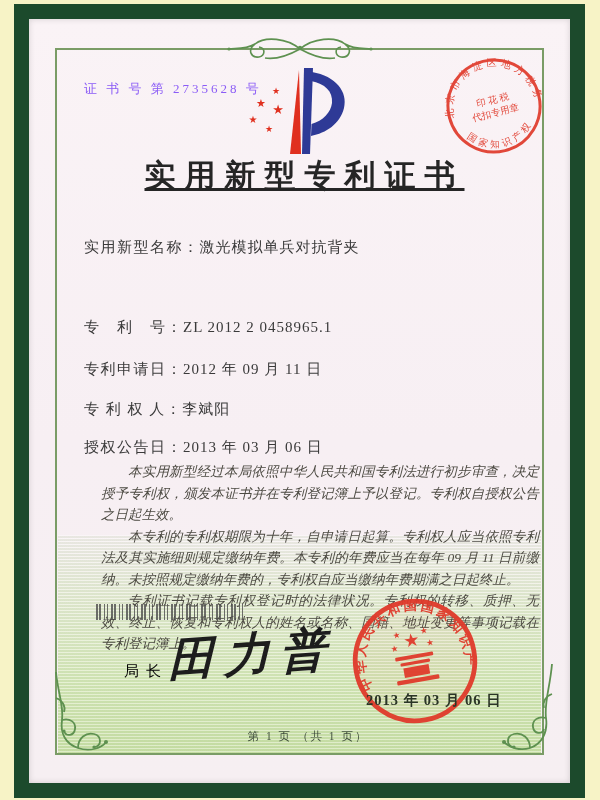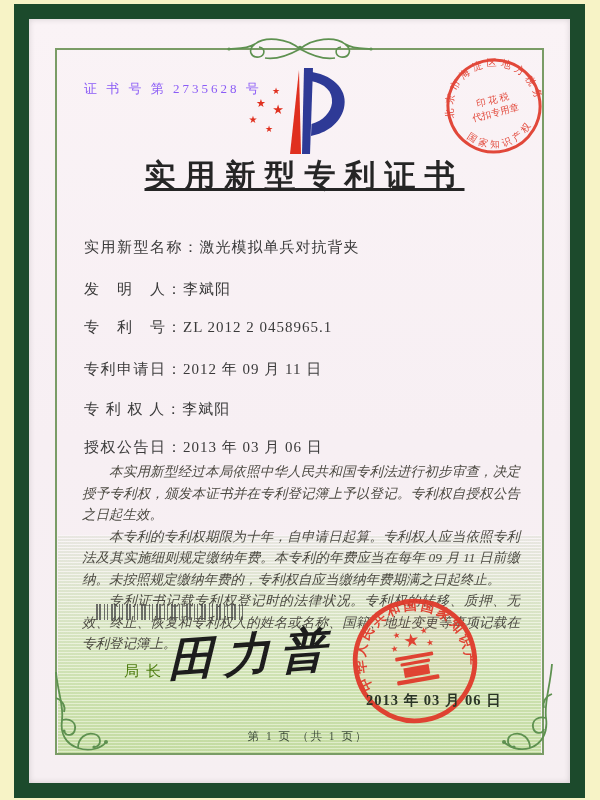--- a/index.html
+++ b/index.html
@@ -50,39 +50,39 @@
   }
 
   .field {
     position:absolute; left:84px;
     font-size:15px; color:#3a3a3a; letter-spacing:1px; white-space:nowrap;
   }
   .field .lbl { letter-spacing:1.5px; }
   .f0{top:238px}.f1{top:280px}.f2{top:318px}.f3{top:360px}.f4{top:400px}.f5{top:438px}
 
   .body-text {
-    position:absolute; left:82px; top:461px; width:438px;
+    position:absolute; left:101px; top:461px; width:438px;
     font-size:13.5px; line-height:21.5px; color:#4c4a42;
     text-align:justify; font-style:italic;
   }
   .body-text p { text-indent:2em; }
 
   .barcode {
     position:absolute; left:96px; top:604px; width:147px; height:16px;
     background:repeating-linear-gradient(90deg,
       #4d4d4d 0 2px, transparent 2px 3px,
       #4d4d4d 3px 5px, transparent 5px 8px,
       #4d4d4d 8px 9px, transparent 9px 11px,
       #4d4d4d 11px 12px, transparent 12px 15px);
     opacity:.8;
   }
 
   .director-label {
     position:absolute; left:124px; top:662px;
-    font-size:15px; letter-spacing:7px; color:#4d7c0f;
+    font-size:15px; letter-spacing:7px; color:#000000;
   }
   .signature {
     position:absolute; left:168px; top:624px;
     font-size:46px; font-weight:700; font-style:italic;
     letter-spacing:10px; color:#1d1d1d;
     transform:rotate(-4deg) skewX(-4deg);
   }
 
   .seal { position:absolute; }
   .seal-tax { left:444px; top:56px; width:100px; height:100px; transform:rotate(-14deg); opacity:.92; }
@@ -165,23 +165,20 @@
         <text x="10" y="61" font-size="10">★</text>
         <text x="26" y="70" font-size="9">★</text>
       </g>
     </svg>
   </div>
 
   <div class="title">实用新型专利证书</div>
 
   <div class="field f0">
     <span class="lbl">实用新型名称：</span><span>激光模拟单兵对抗背夹</span>
-  </div>
-  <div class="field f1">
-    <span class="lbl">发　明　人：</span><span>李斌阳</span>
   </div>
   <div class="field f2">
     <span class="lbl">专　利　号：</span><span>ZL 2012 2 0458965.1</span>
   </div>
   <div class="field f3">
     <span class="lbl">专利申请日：</span><span>2012 年 09 月 11 日</span>
   </div>
   <div class="field f4">
     <span class="lbl">专 利 权 人：</span><span>李斌阳</span>
   </div>

